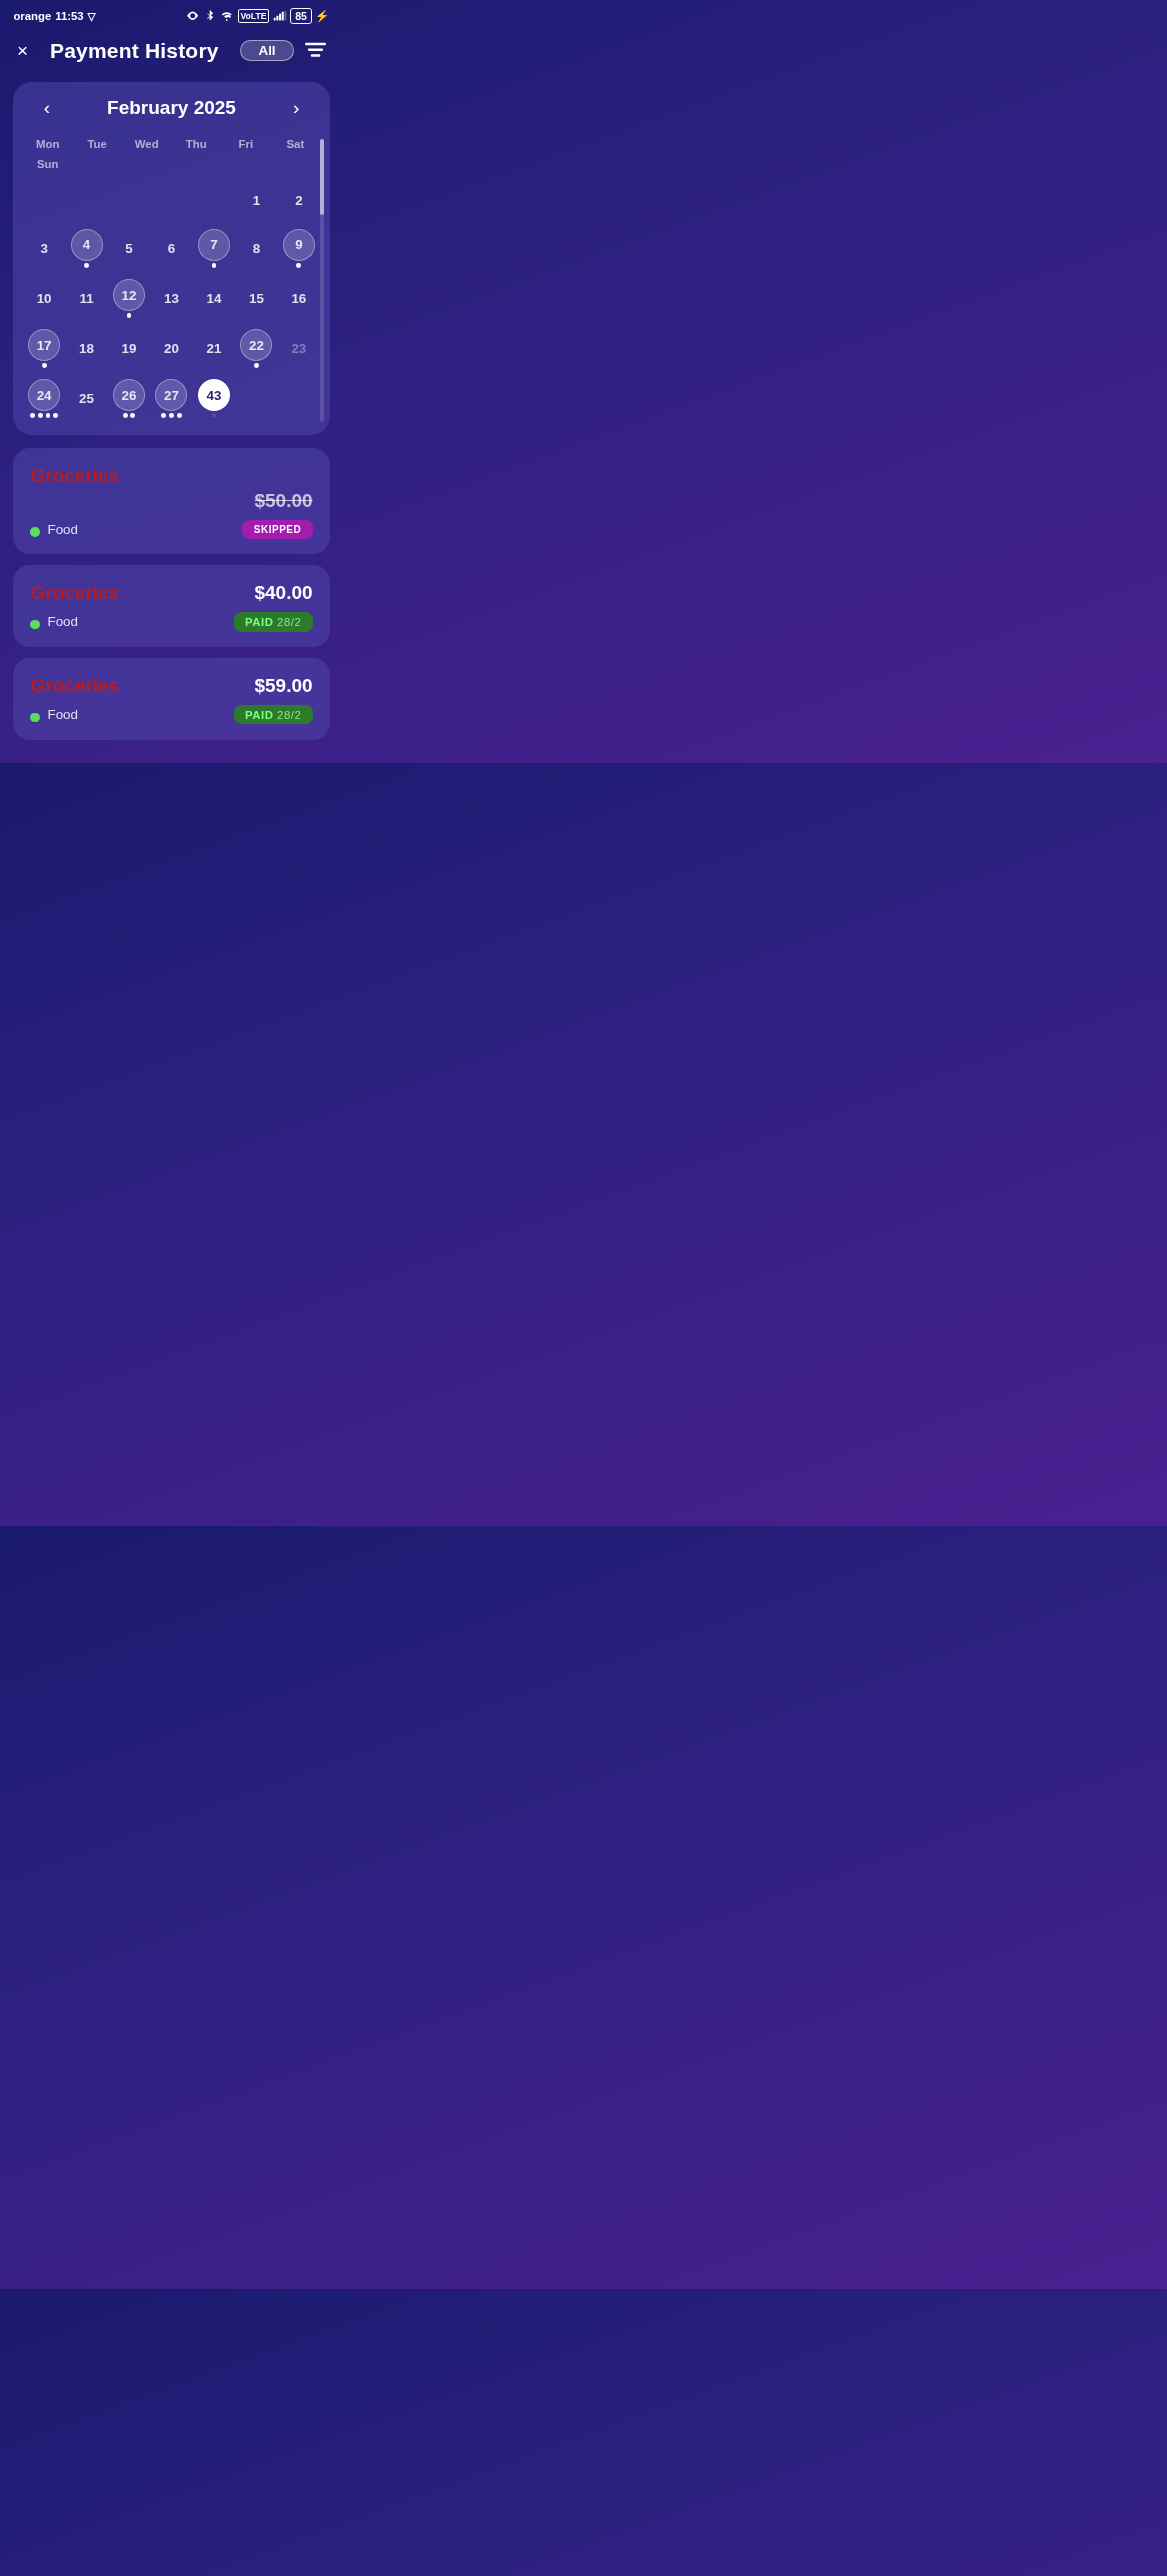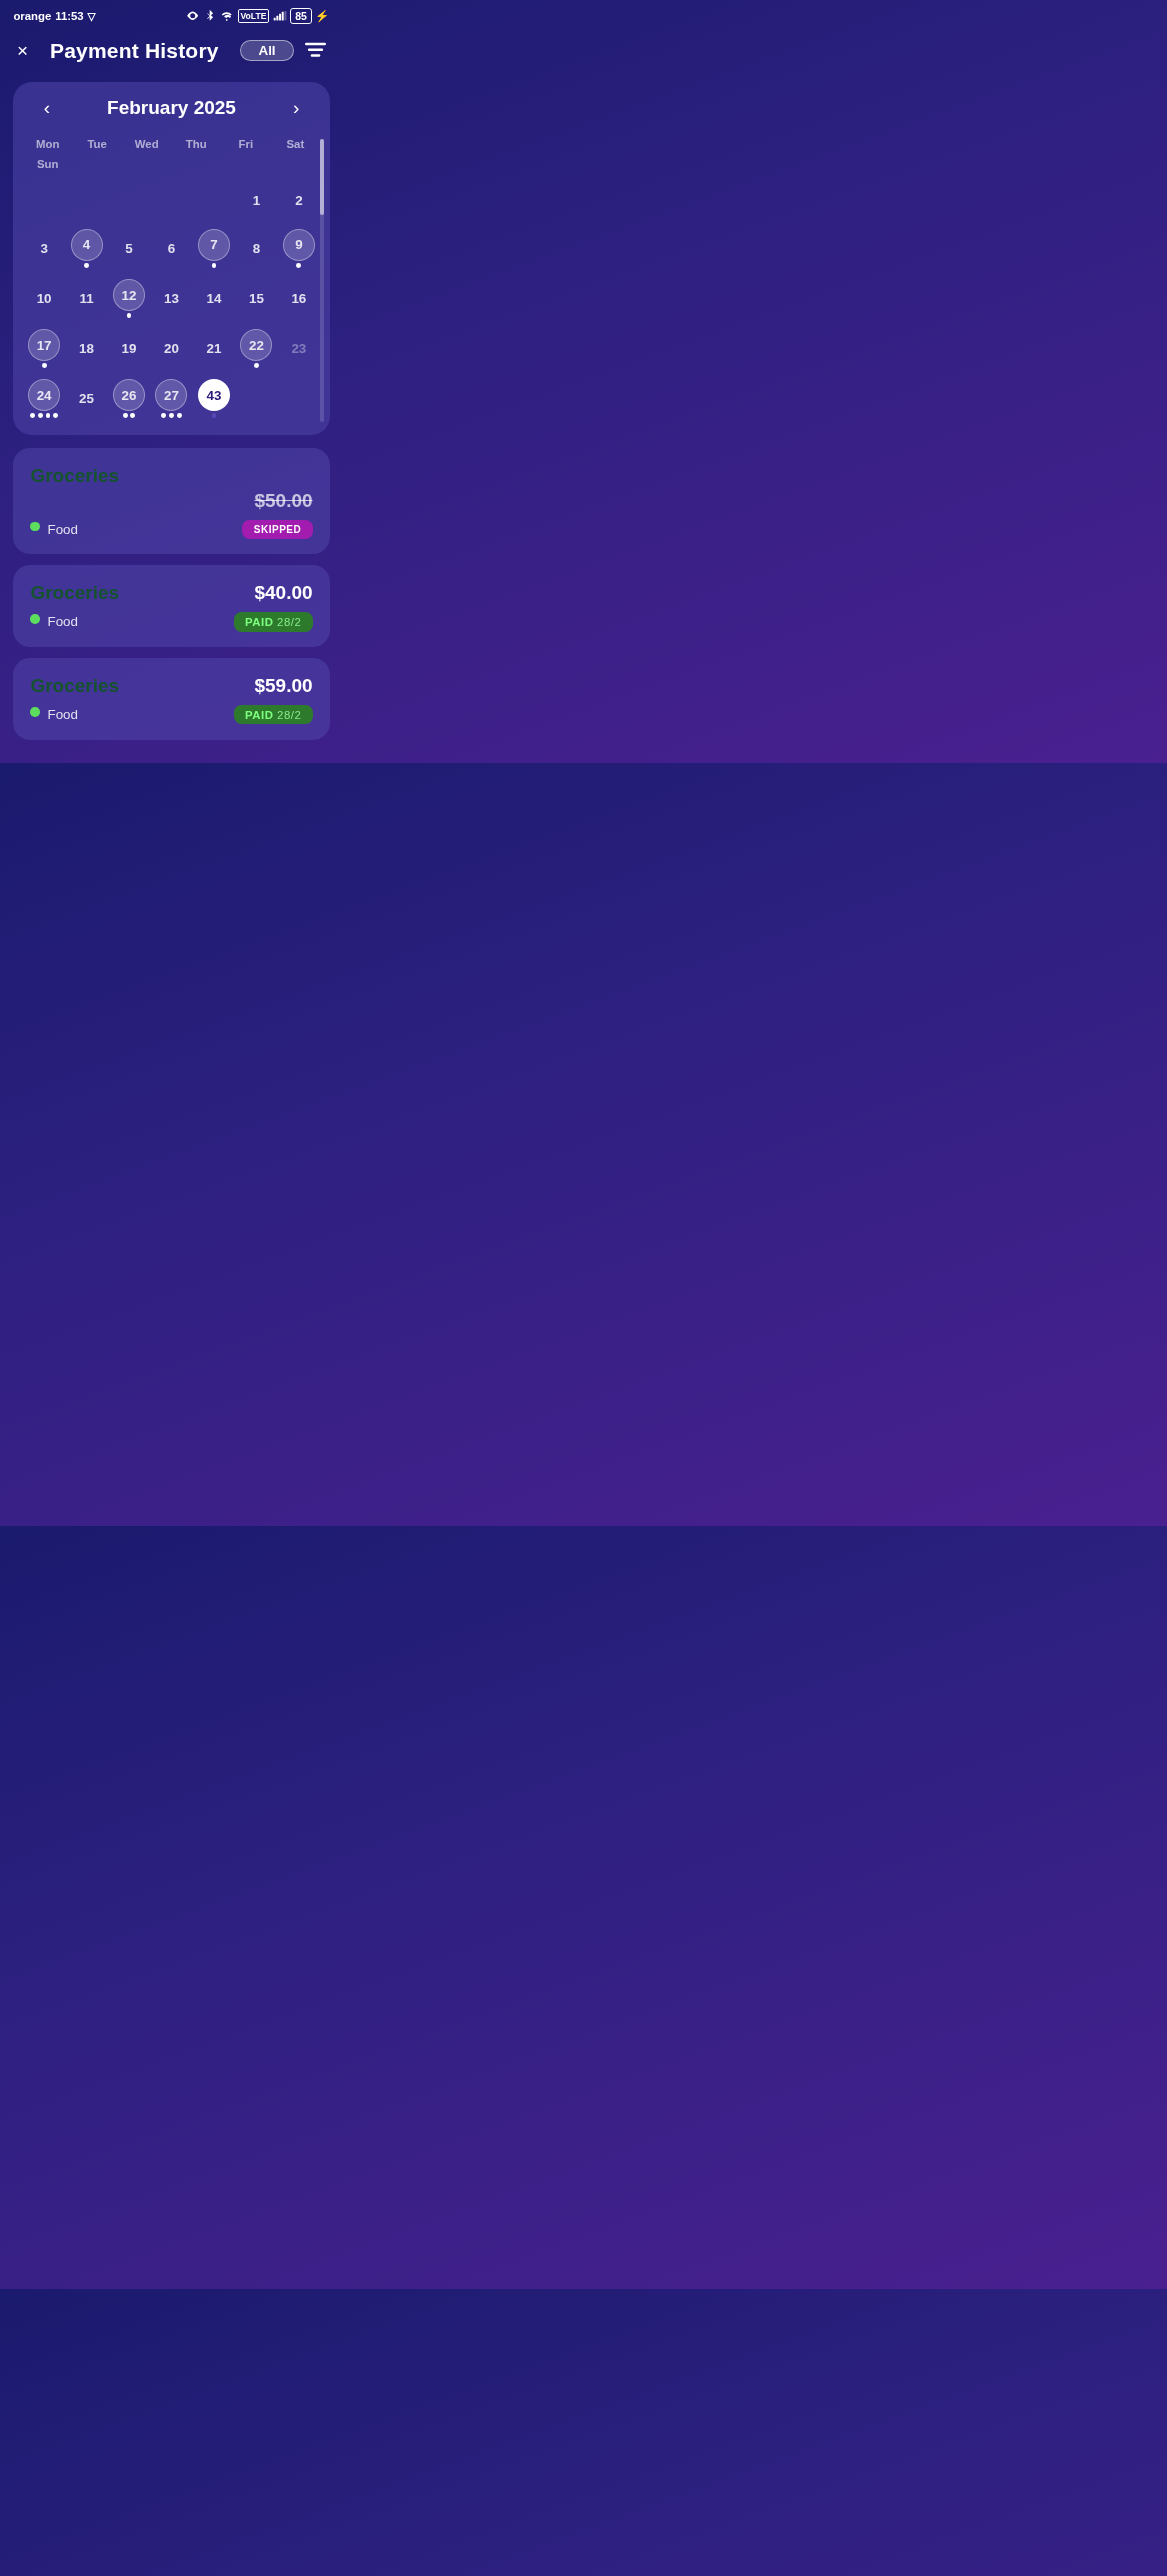--- a/index.html
+++ b/index.html
@@ -190,40 +190,40 @@
       gap: 7.6px;
     }
     .card-row {
       display: flex;
       justify-content: space-between;
       align-items: flex-start;
     }
     .card-title {
       font-size: 19px;
       font-weight: 700;
-      color: #14532d;
+      color: #b91c1c;
     }
     .card-amount {
       font-size: 19px;
       font-weight: 700;
       color: white;
     }
     .card-amount.strikethrough {
       text-decoration: line-through;
       color: rgba(255,255,255,0.7);
       margin-top: 25px;
     }
     .card-bottom {
       display: flex;
       justify-content: space-between;
       align-items: center;
     }
     .card-category {
       display: flex;
-      align-items: flex-start;
+      align-items: flex-end;
       gap: 7.6px;
       font-size: 13.4px;
       color: rgba(255,255,255,0.85);
     }
     .green-dot {
       width: 9.5px;
       height: 9.5px;
       border-radius: 50%;
       background: #5ddd5d;
       flex-shrink: 0;

